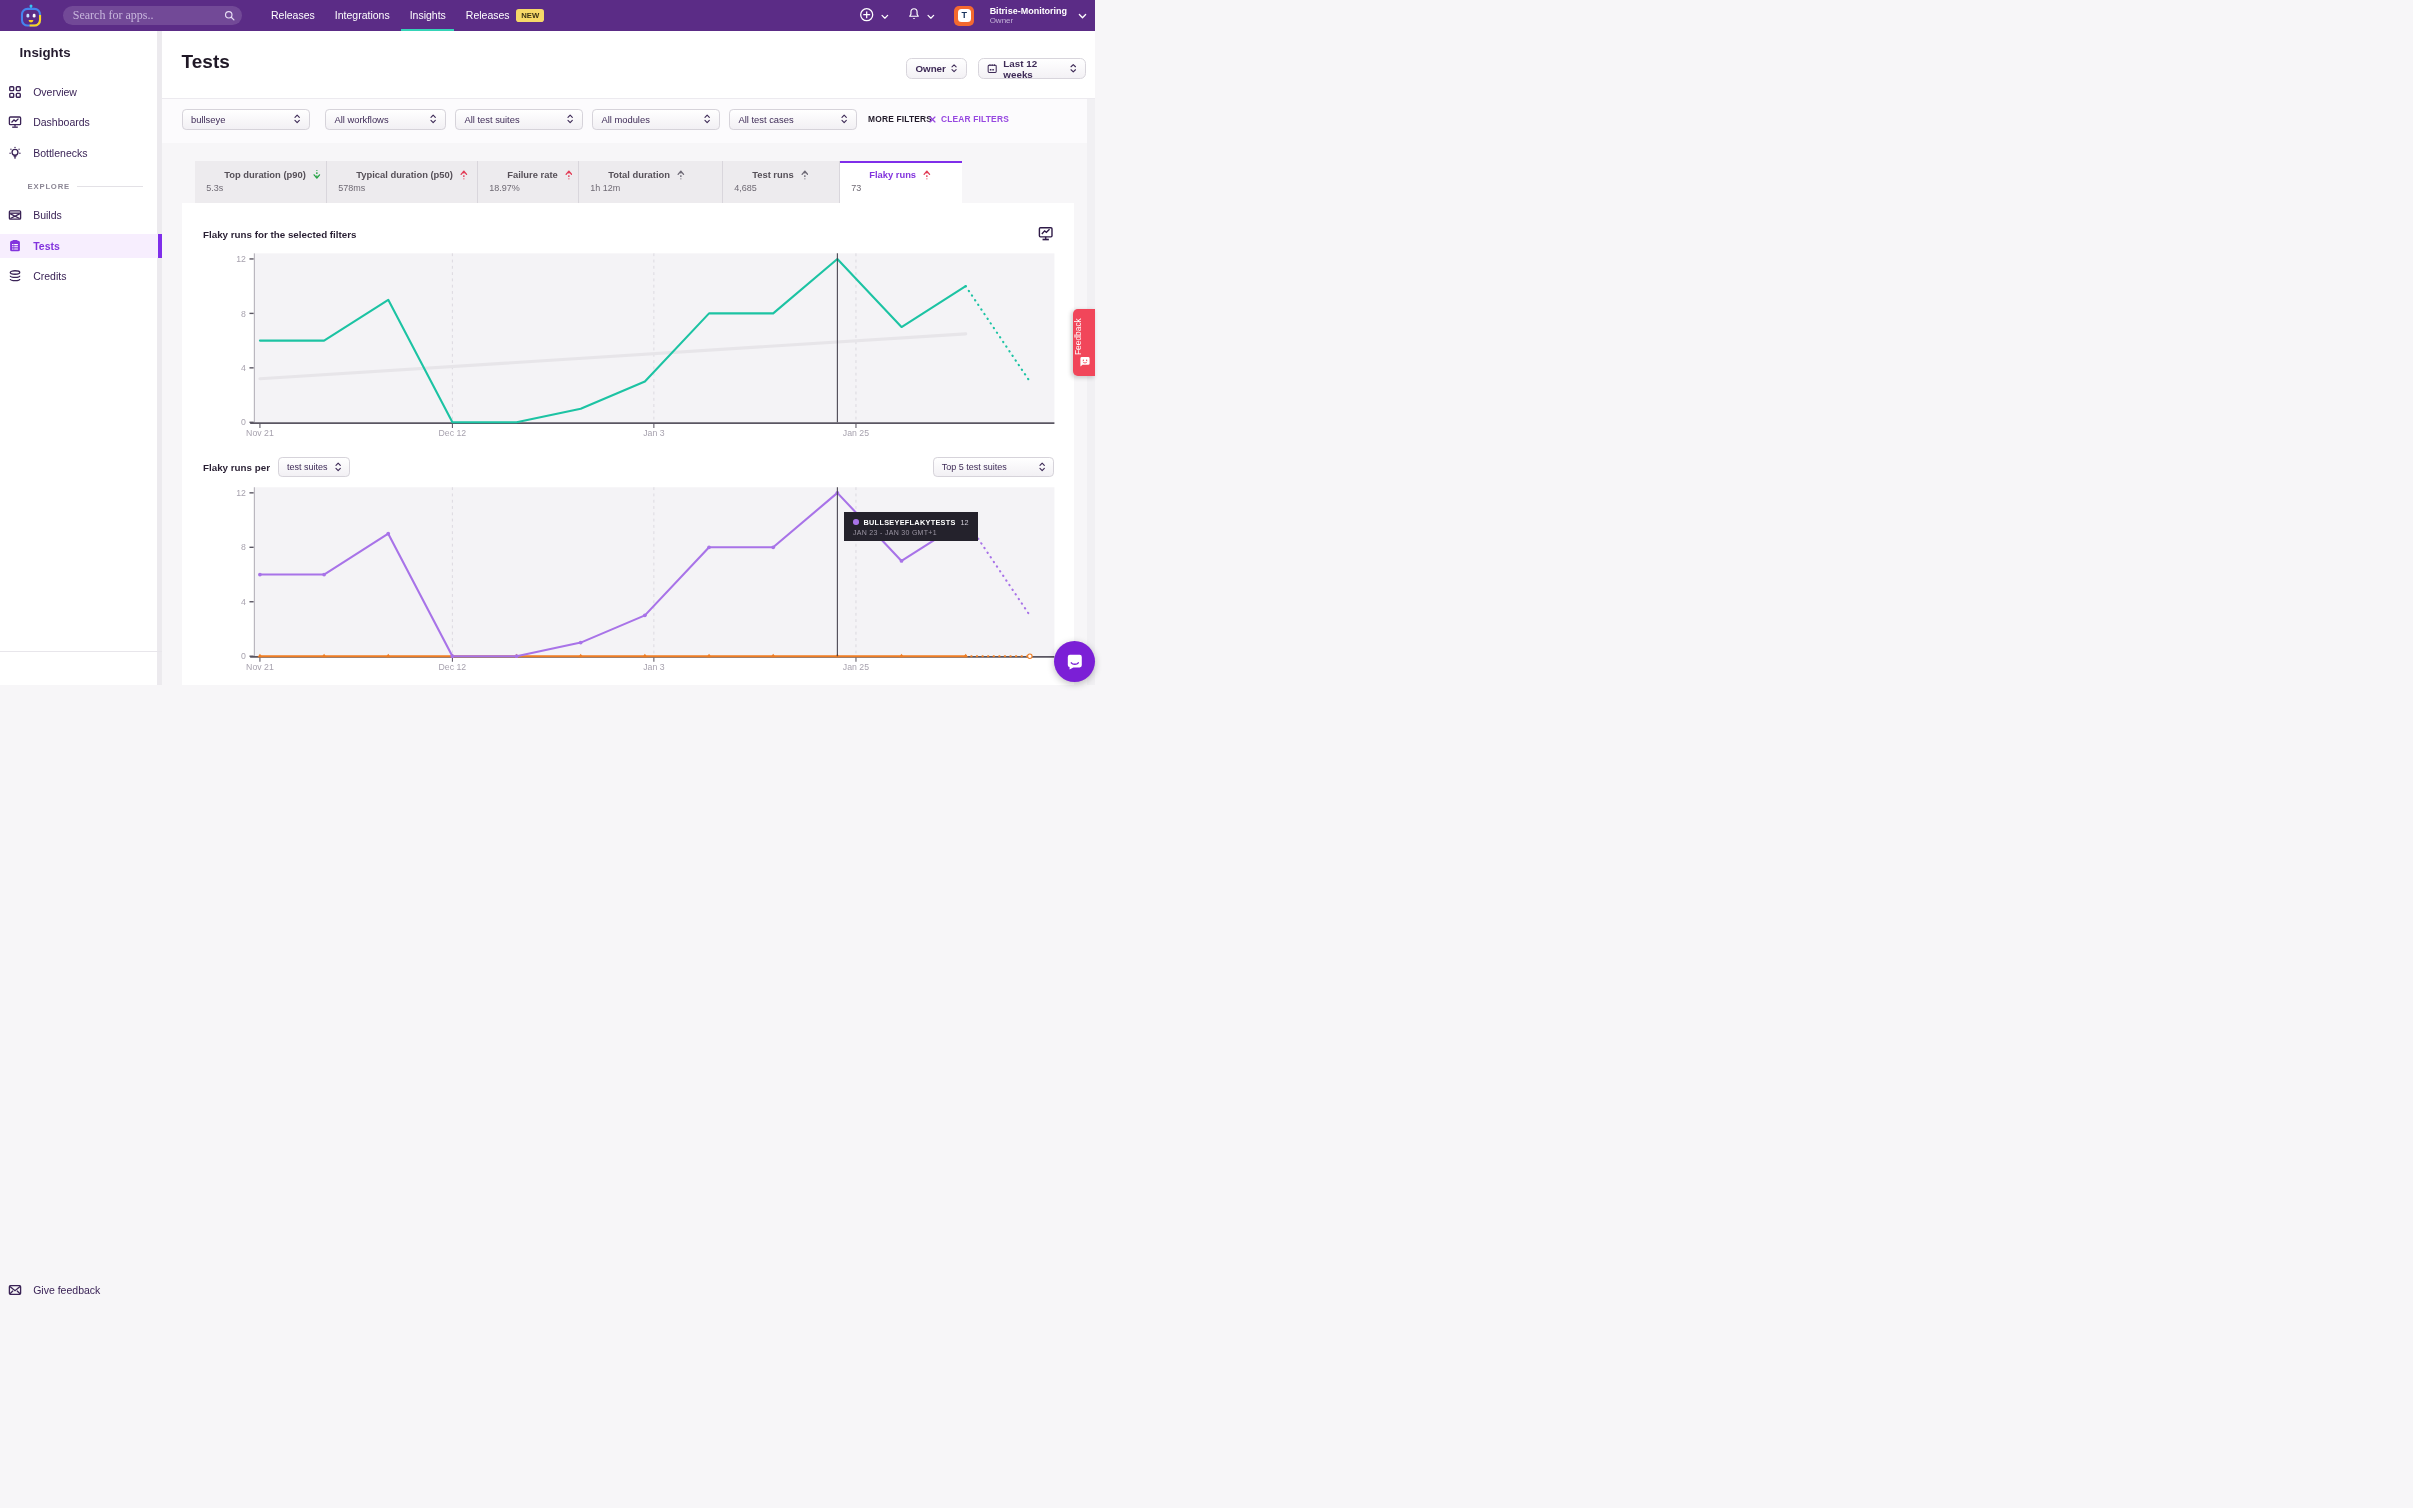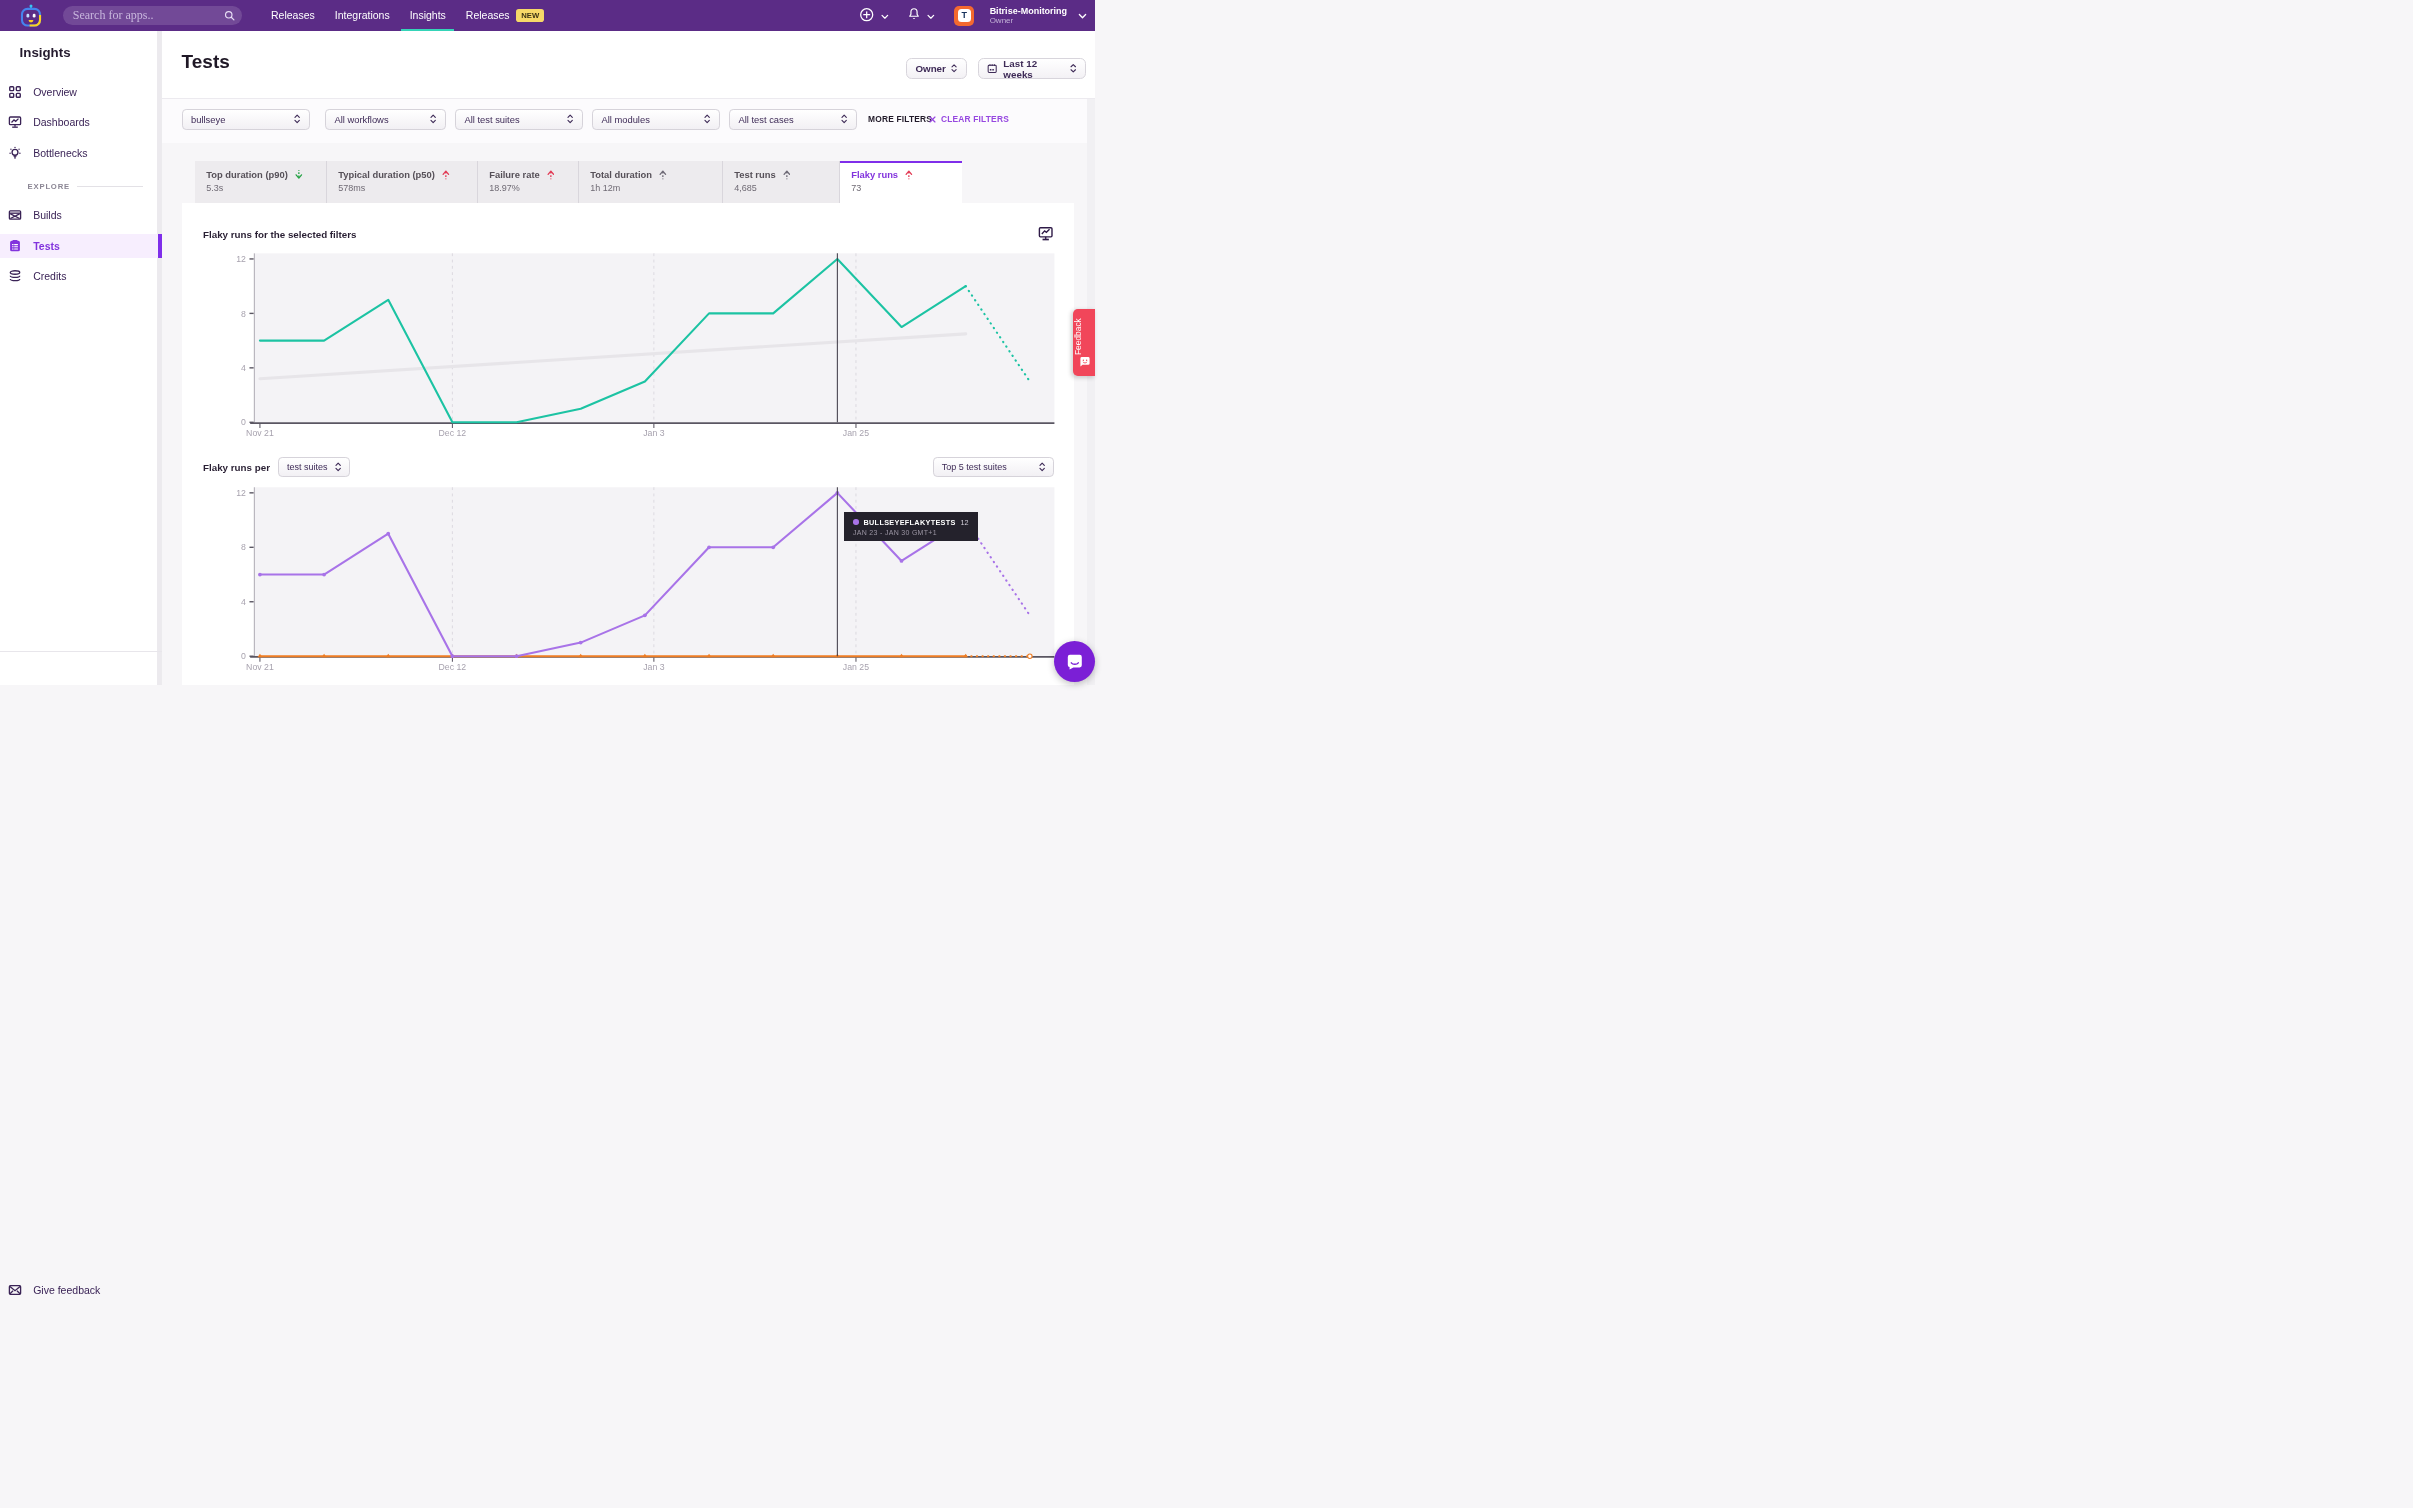--- a/index.html
+++ b/index.html
@@ -42,21 +42,21 @@
   #page-title { position:absolute; left:19.6px; top:19.6px; font-size:19px; font-weight:bold; color:#1f1826; }
   .pillbtn { position:absolute; top:27px; height:21px; background:linear-gradient(#ffffff,#f3f1f5); border:0.7px solid #d8d5dc; border-radius:5.6px; display:flex; align-items:center; gap:5.6px; padding:0 8.4px; font-size:9.8px; color:#3e2b57; font-weight:bold; cursor:pointer; }
   #filterband { position:absolute; left:162px; top:98px; width:933px; height:45px; background:#fcfbfd; }
   .select { position:absolute; top:10.5px; height:21px; background:linear-gradient(#ffffff,#f2f0f4); border:0.7px solid #d6d3da; border-radius:4.2px; display:flex; align-items:center; justify-content:space-between; padding:0 8.4px; font-size:9.4px; color:#3e2b57; cursor:pointer; }
   #more-filters { position:absolute; left:706px; top:16px; font-size:8.4px; font-weight:bold; letter-spacing:0.2px; color:#211a29; cursor:pointer; }
   #clear-filters { position:absolute; left:767px; top:16px; font-size:8.4px; font-weight:bold; letter-spacing:0.2px; color:#9647e0; cursor:pointer; display:flex; gap:4.9px; align-items:center; }
 
   
   #tabs { position:absolute; left:195px; top:161px; height:42px; display:flex; z-index:5; }
   .mtab { height:42px; background:#edebee; border-right:0.7px solid #d9d6dc; padding:8.4px 0 0 11.2px; cursor:pointer; position:relative; }
-  .mtab .trow { display:flex; align-items:center; gap:7px; }
+  .mtab .trow { display:flex; align-items:center; gap:7px;margin-left:18px; }
   .mtab .tl { font-size:9.4px; font-weight:bold; color:#565058; }
   .mtab .tv { font-size:9px; color:#6f6a74; margin-top:2.8px; }
   .mtab.active { background:#fff; border-right:none; border-top:2.1px solid #7f2eea; padding-top:6.3px; }
   .mtab.active .tl { color:#8233dd; }
   .arr-down { transform:rotate(180deg); }
 
   
   #card { position:absolute; left:182px; top:203px; width:892px; height:482px; background:#fff; }
   #chart1-title { position:absolute; left:203px; top:229px; font-size:9.8px; font-weight:bold; color:#291f33; z-index:6; }
   #chart1-icon { position:absolute; left:1038px; top:226px; z-index:6; cursor:pointer; }

